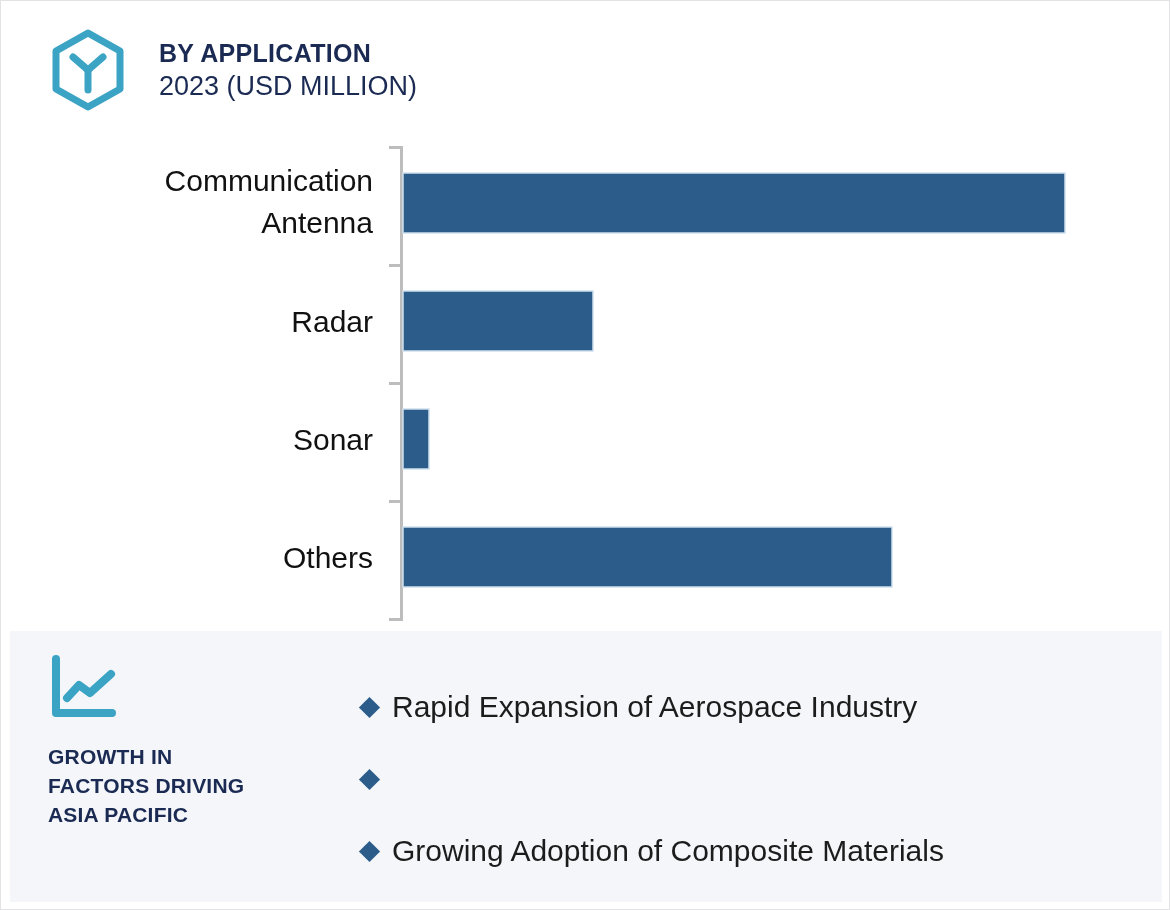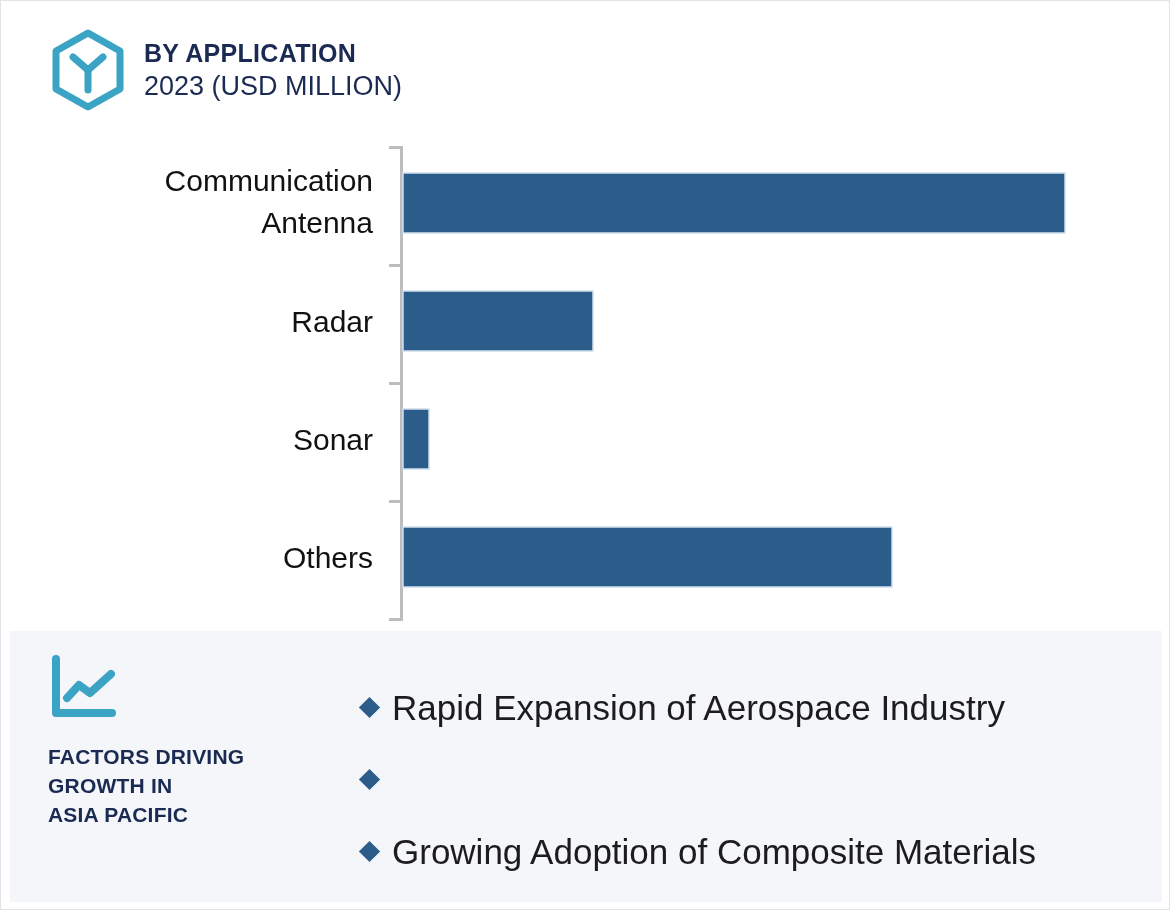--- a/index.html
+++ b/index.html
@@ -20,21 +20,21 @@
     overflow: hidden;
   }
 
   
   .header {
     position: absolute;
     left: 47px;
     top: 28px;
     display: flex;
     align-items: flex-start;
-    gap: 16px;
+    gap: 31px;
   }
   .hex-logo {
     width: 80px;
     height: 82px;
     flex: 0 0 auto;
     display: block;
   }
   .header-text {
     padding-top: 10px;
   }
@@ -113,21 +113,21 @@
   }
   .bullet-diamond {
     flex: 0 0 auto;
     width: 15px;
     height: 15px;
     background: #2b5c8a;
     transform: rotate(45deg);
     margin-right: 15px;
   }
   .bullet-text {
-    font-size: 35px;
+    font-size: 30px;
     color: #1c1c1c;
     white-space: nowrap;
     line-height: 1;
   }
 </style>
 </head>
 <body>
 
 <div class="figure">
 
@@ -177,22 +177,22 @@
   <div class="panel">
 
     <div class="panel-left">
       <svg class="trend-icon" viewBox="0 0 72 68">
         <g stroke="#3ba3c4" stroke-width="8" fill="none" stroke-linecap="round" stroke-linejoin="round">
           <polyline points="8,6 8,60 64,60"></polyline>
           <polyline points="19,45 31,32 42,40 63,21"></polyline>
         </g>
       </svg>
       <div class="panel-heading">
+        <div>GROWTH IN</div>
         <div>FACTORS DRIVING</div>
-        <div>GROWTH IN</div>
         <div>ASIA PACIFIC</div>
       </div>
     </div>
 
     <div class="bullets">
       <div class="bullet-row">
         <span class="bullet-diamond"></span>
         <span class="bullet-text">Rapid Expansion of Aerospace Industry</span>
       </div>
       <div class="bullet-row">

